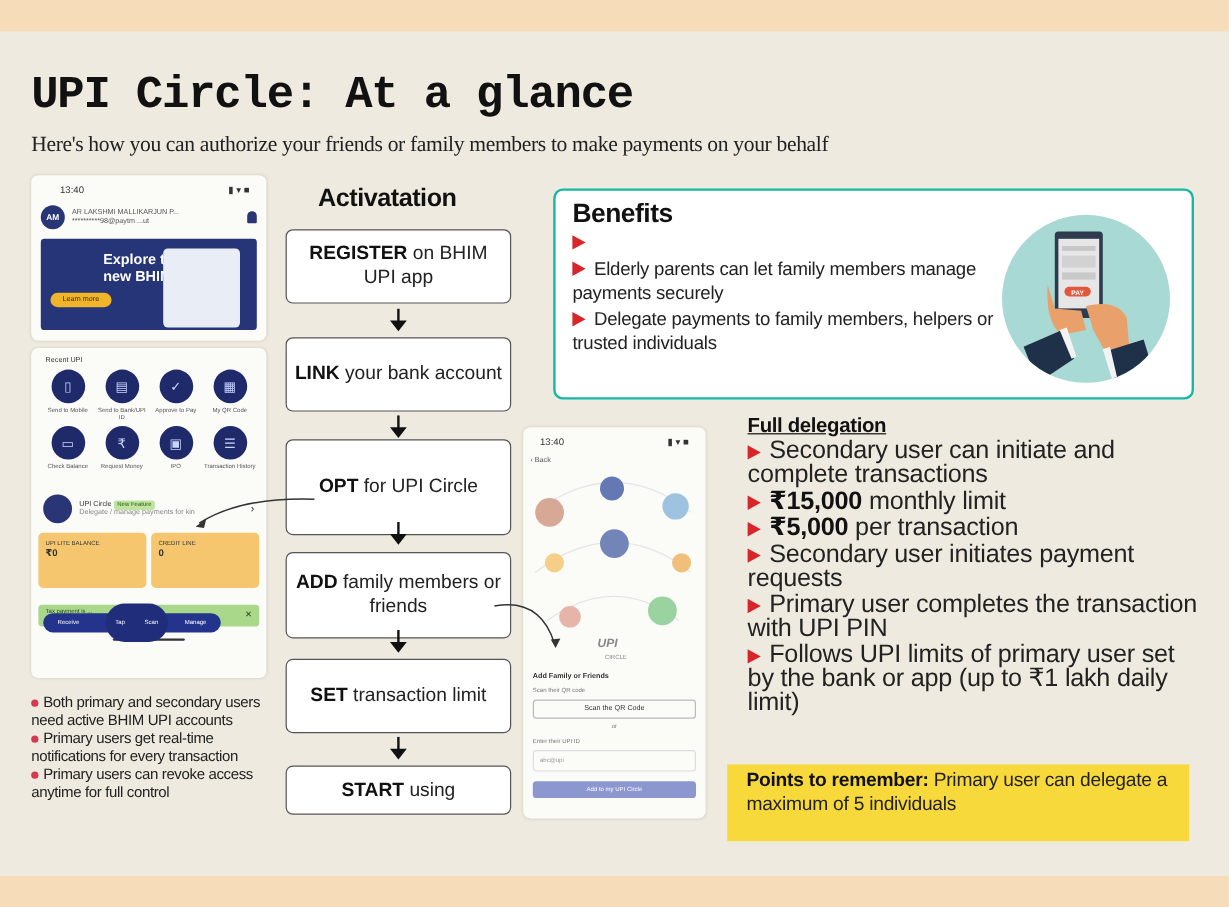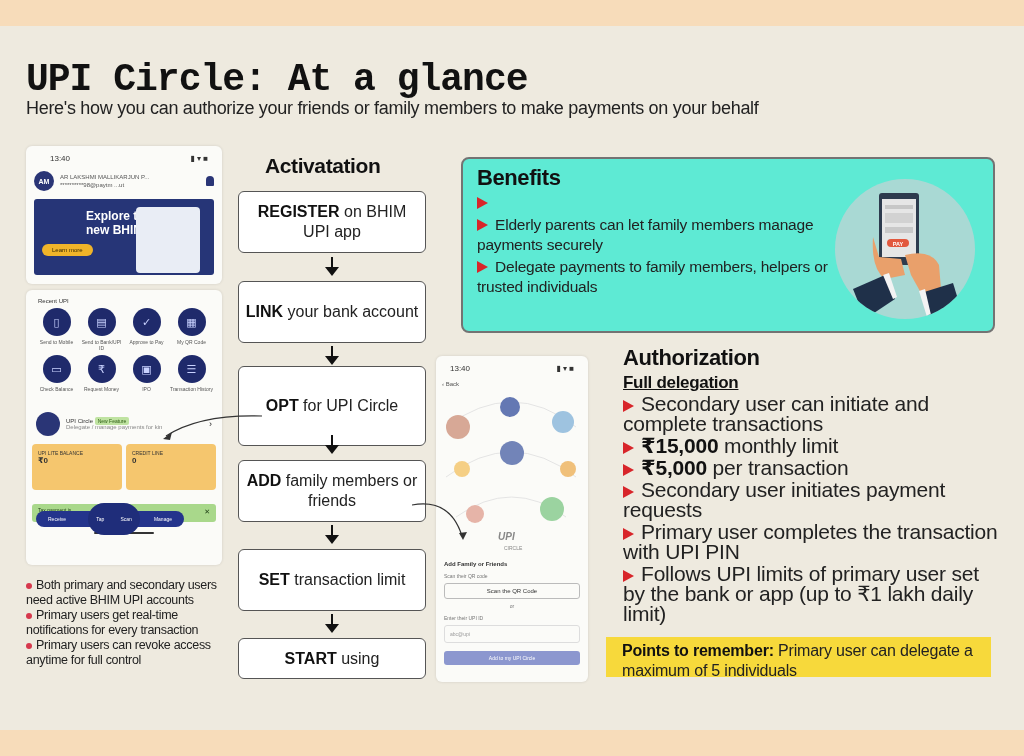--- a/index.html
+++ b/index.html
@@ -3,21 +3,21 @@
 <meta charset="utf-8">
 <style>
   * { box-sizing: border-box; margin: 0; padding: 0; }
   html, body { width: 1024px; height: 756px; overflow: hidden; }
   body { background: #eeeadf; font-family: "Liberation Sans", "DejaVu Sans", sans-serif; color: #1c1c1c; position: relative; }
   .band { position: absolute; left: 0; width: 1024px; background: #f7dcba; }
   .band.top { top: 0; height: 26px; }
   .band.bottom { top: 730px; height: 26px; }
 
   .title { position: absolute; left: 26px; top: 58px; font-size: 38px; font-weight: 700; letter-spacing: -1px; color: #111; font-family: Liberation Mono, monospace; }
-  .subtitle { position: absolute; left: 26px; top: 98px; font-size: 18px; color: #222; letter-spacing: -0.3px; }
+  .subtitle { position: absolute; left: 26px; top: 110px; font-size: 18px; color: #222; letter-spacing: -0.3px; font-family: Liberation Serif, serif; }
 
   
   .phone { position: absolute; background: #fbfbf8; border-radius: 6px; box-shadow: 0 0 3px rgba(0,0,0,0.12); overflow: hidden; }
   .p1a { left: 26px; top: 146px; width: 196px; height: 138px; }
   .p1b { left: 26px; top: 290px; width: 196px; height: 275px; }
   .status { font-size: 8px; color: #333; display: flex; justify-content: space-between; padding: 8px 14px 0 24px; }
   .user-row { display: flex; align-items: center; padding: 8px 8px; gap: 6px; }
   .avatar { width: 20px; height: 20px; border-radius: 50%; background: #2a3576; color: #fff; font-size: 7px; display: flex; align-items: center; justify-content: center; font-weight: 700; }
   .user-text { flex: 1; font-size: 6px; color: #555; line-height: 8px; }
   .bell { width: 8px; height: 10px; background: #2a3576; border-radius: 4px 4px 1px 1px; }
@@ -60,33 +60,33 @@
   .upi-logo { position: absolute; left: 62px; top: 144px; font-size: 10px; font-weight: 700; color: #888; font-style: italic; }
   .upi-sub { position: absolute; left: 68px; top: 158px; font-size: 5px; color: #888; }
   .addff { padding: 38px 8px 0; font-size: 6px; font-weight: 700; color: #333; }
   .smalllbl { font-size: 5px; color: #777; padding: 6px 8px 2px; }
   .scanbtn { margin: 2px 8px; border: 1px solid #bbb; border-radius: 3px; height: 16px; font-size: 6px; color: #333; display: flex; align-items: center; justify-content: center; }
   .or { text-align: center; font-size: 5px; color: #777; margin-top: 4px; }
   .inp { margin: 2px 8px; border: 1px solid #ddd; border-radius: 3px; height: 18px; font-size: 5px; color: #999; padding: 5px; }
   .addbtn { margin: 8px 8px 0; background: #8c97cf; color: #fff; height: 14px; border-radius: 3px; font-size: 5px; display: flex; align-items: center; justify-content: center; }
 
   
-  .benefits { position: absolute; left: 461px; top: 157px; width: 534px; height: 176px; background: #5eead4; border: 2px solid #737373; border-radius: 8px; padding: 6px 14px; }
+  .benefits { position: absolute; left: 461px; top: 157px; width: 534px; height: 176px; background: #ffffff; border: 2px solid #14b8a6; border-radius: 8px; padding: 6px 14px; }
   .benefits h2 { font-size: 22px; font-weight: 700; color: #111; letter-spacing: -0.4px; margin-bottom: 2px; }
   .bitem { font-size: 15.5px; line-height: 20px; color: #222; width: 352px; margin-bottom: 2px; letter-spacing: -0.2px; }
   .tri { display: inline-block; width: 0; height: 0; border-top: 6px solid transparent; border-bottom: 6px solid transparent; border-left: 11px solid #d8252a; margin-right: 7px; vertical-align: -1px; }
   .illus { position: absolute; left: 372px; top: 20px; width: 140px; height: 140px; border-radius: 50%; background: #a9d9d4; overflow: hidden; }
 
   
   .auth { position: absolute; left: 623px; top: 344px; width: 380px; }
   .auth h2 { font-size: 22px; font-weight: 700; color: #111; letter-spacing: -0.4px; line-height: 28px; }
   .auth h3 { font-size: 17px; font-weight: 700; color: #111; line-height: 22px; letter-spacing: -0.3px; text-decoration: underline; }
   .aitem { font-size: 21px; line-height: 20px; color: #222; margin-bottom: 2px; letter-spacing: -0.2px; }
   .aitem b { font-weight: 700; color: #111; }
-  .remember { position: absolute; left: 606px; top: 637px; width: 385px; height: 40px; background: #f7d93b; padding: 4px 16px; font-size: 16px; line-height: 20px; color: #222; letter-spacing: -0.2px; }
+  .remember { position: absolute; left: 606px; top: 637px; width: 385px; height: 64px; background: #f7d93b; padding: 4px 16px; font-size: 16px; line-height: 20px; color: #222; letter-spacing: -0.2px; }
   .remember b { font-weight: 700; color: #111; }
 
   svg.conn { position: absolute; left: 0; top: 0; pointer-events: none; }
 </style>
 </head>
 <body>
 
 <div class="band top"></div>
 <div class="band bottom"></div>
 
@@ -194,21 +194,21 @@
 
 <div class="step" style="top:191px;height:62px">
     <span><b>REGISTER</b><span> on BHIM UPI app</span></span>
   </div>
 <div class="step" style="top:281px;height:62px">
     <span><b>LINK</b><span> your bank account</span></span>
   </div>
 <div class="step" style="top:366px;height:80px">
     <span><b>OPT</b><span> for UPI Circle</span></span>
   </div>
-<div class="step" style="top:460px;height:62px">
+<div class="step" style="top:460px;height:72px">
     <span><b>ADD</b><span> family members or friends</span></span>
   </div>
 <div class="step" style="top:549px;height:62px">
     <span><b>SET</b><span> transaction limit</span></span>
   </div>
 <div class="step" style="top:638px;height:41px">
     <span><b>START</b><span> using</span></span>
   </div>
 
 <svg class="arrow" style="top:257px" viewBox="0 0 16 20">
@@ -289,21 +289,20 @@
       <path d="M70 76 Q96 70 104 86 L106 110 L86 114 L76 96 Z" fill="#e9a06b"></path>
       <path d="M18 110 L50 96 L60 120 L30 140 Z" fill="#1f3049"></path>
       <path d="M48 96 L54 94 L62 118 L58 120 Z" fill="#f3f3f3"></path>
       <path d="M86 114 L118 104 L126 130 L94 140 Z" fill="#1f3049"></path>
       <path d="M84 112 L90 110 L96 136 L92 138 Z" fill="#f3f3f3"></path>
     </svg>
   </div>
 </div>
 
 <div class="auth">
-  <h2>Authorization</h2>
   <h3>Full delegation</h3>
   <div class="aitem"><span class="tri"></span><span>Secondary user can initiate and complete transactions</span></div>
   <div class="aitem"><span class="tri"></span><b>₹15,000</b><span> monthly limit</span></div>
   <div class="aitem"><span class="tri"></span><b>₹5,000</b><span> per transaction</span></div>
   <div class="aitem"><span class="tri"></span><span>Secondary user initiates payment requests</span></div>
   <div class="aitem"><span class="tri"></span><span>Primary user completes the transaction with UPI PIN</span></div>
   <div class="aitem"><span class="tri"></span><span>Follows UPI limits of primary user set by the bank or app (up to ₹1 lakh daily limit)</span></div>
 </div>
 
 <div class="remember">

